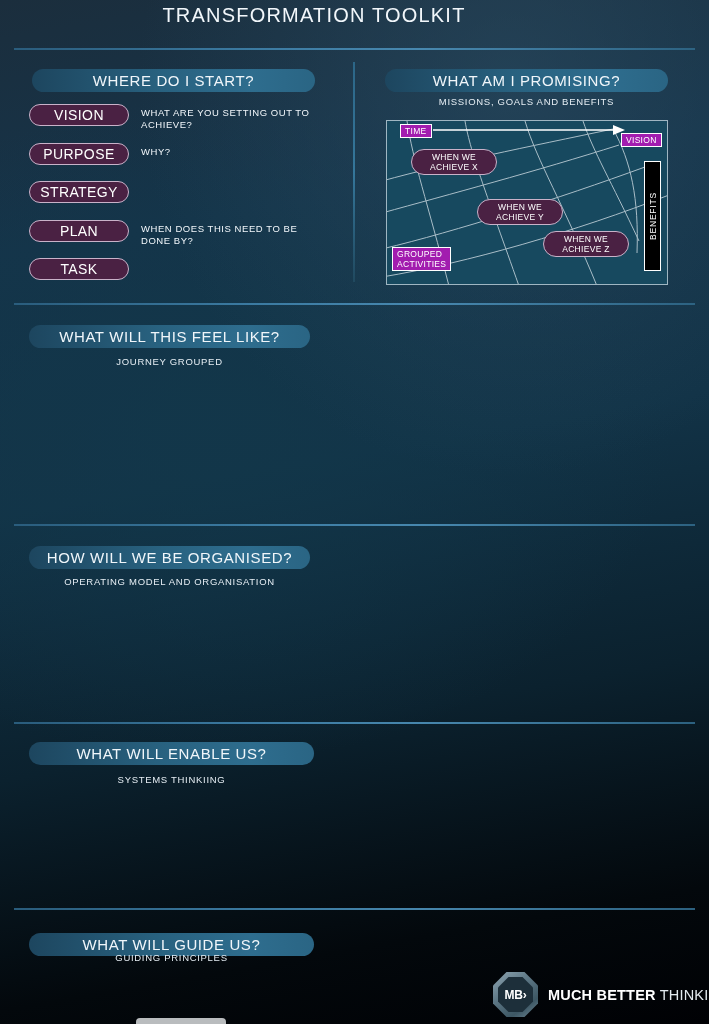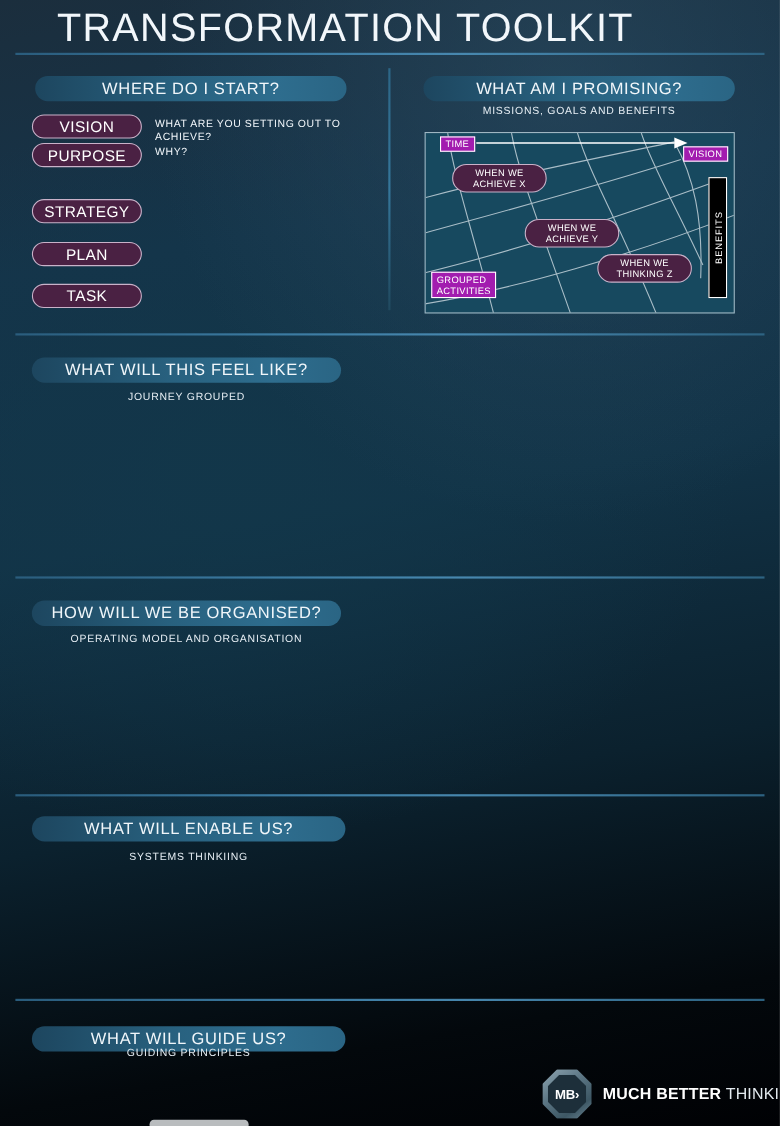--- a/index.html
+++ b/index.html
@@ -21,21 +21,21 @@
     -webkit-font-smoothing: antialiased;
   }
 
   
   .page-title {
     position: absolute;
     top: 4px;
     left: 0;
     width: 628px;
     text-align: center;
-    font-size: 36px;
+    font-size: 20px;
     letter-spacing: 1.2px;
     font-weight: 400;
     color: #f2f7fb;
   }
 
   
   .hrule {
     position: absolute;
     left: 14px;
     width: 681px;
@@ -227,29 +227,30 @@
 <div class="hrule" style="top:48px;"></div>
 
 <div class="pill" style="left:32px; top:69px; width:283px;">WHERE DO I START?</div>
 
 <div class="vdivider"></div>
 
 <div class="row" style="left:29px; top:104px;">
   <div class="badge">VISION</div>
   <div class="row-text">WHAT ARE YOU SETTING OUT TO ACHIEVE?</div>
 </div>
-<div class="row" style="left:29px; top:130px;">
+<div class="row" style="left:29px; top:143px;">
   <div class="badge">PURPOSE</div>
   <div class="row-text">WHY?</div>
 </div>
 <div class="row" style="left:29px; top:181px;">
   <div class="badge">STRATEGY</div>
 </div>
 <div class="row" style="left:29px; top:220px;">
   <div class="badge">PLAN</div>
+  <div class="row-text">WHEN DOES THIS NEED TO BE DONE BY?</div>
 </div>
 <div class="row" style="left:29px; top:258px;">
   <div class="badge">TASK</div>
 </div>
 
 <div class="pill" style="left:385px; top:69px; width:283px;">WHAT AM I PROMISING?</div>
 <div class="subcap" style="left:385px; top:96px; width:283px;">MISSIONS, GOALS AND BENEFITS</div>
 
 <div class="diagram">
   <svg width="282" height="165" viewBox="0 0 282 165">
@@ -283,21 +284,21 @@
   <div class="nodepill" style="left:24px; top:28px; width:86px; height:26px;">
     <span>WHEN WE</span>
     <span>ACHIEVE X</span>
   </div>
   <div class="nodepill" style="left:90px; top:78px; width:86px; height:26px;">
     <span>WHEN WE</span>
     <span>ACHIEVE Y</span>
   </div>
   <div class="nodepill" style="left:156px; top:110px; width:86px; height:26px;">
     <span>WHEN WE</span>
-    <span>THINKING Z</span>
+    <span>ACHIEVE Z</span>
   </div>
 </div>
 
 <div class="hrule" style="top:303px;"></div>
 <div class="pill" style="left:29px; top:325px; width:281px;">WHAT WILL THIS FEEL LIKE?</div>
 <div class="subcap" style="left:29px; top:356px; width:281px;">JOURNEY GROUPED</div>
 
 <div class="hrule" style="top:524px;"></div>
 <div class="pill" style="left:29px; top:546px; width:281px;">HOW WILL WE BE ORGANISED?</div>
 <div class="subcap" style="left:29px; top:576px; width:281px;">OPERATING MODEL AND ORGANISATION</div>

